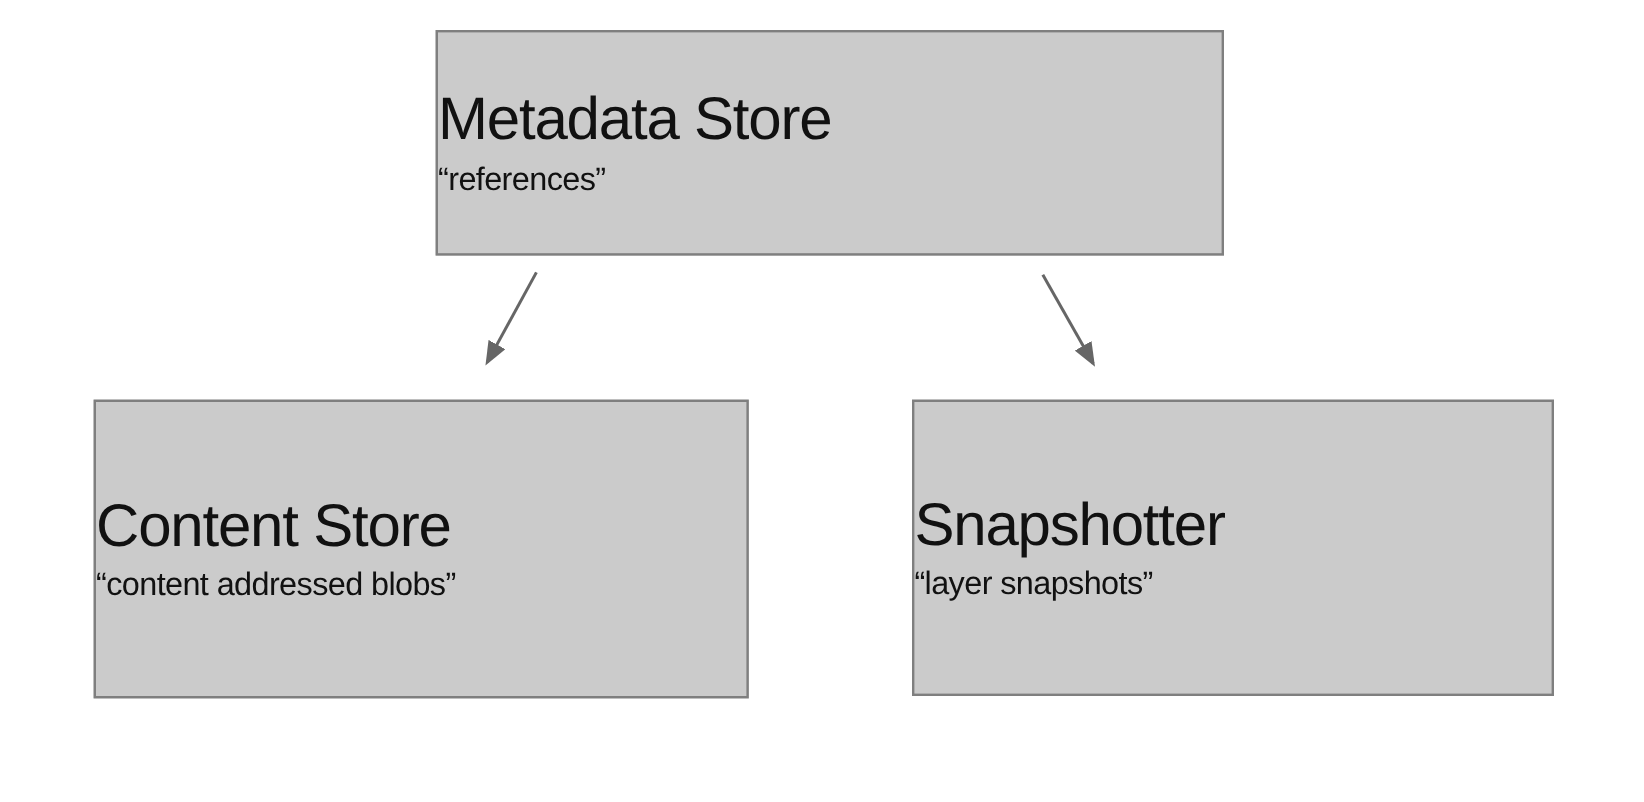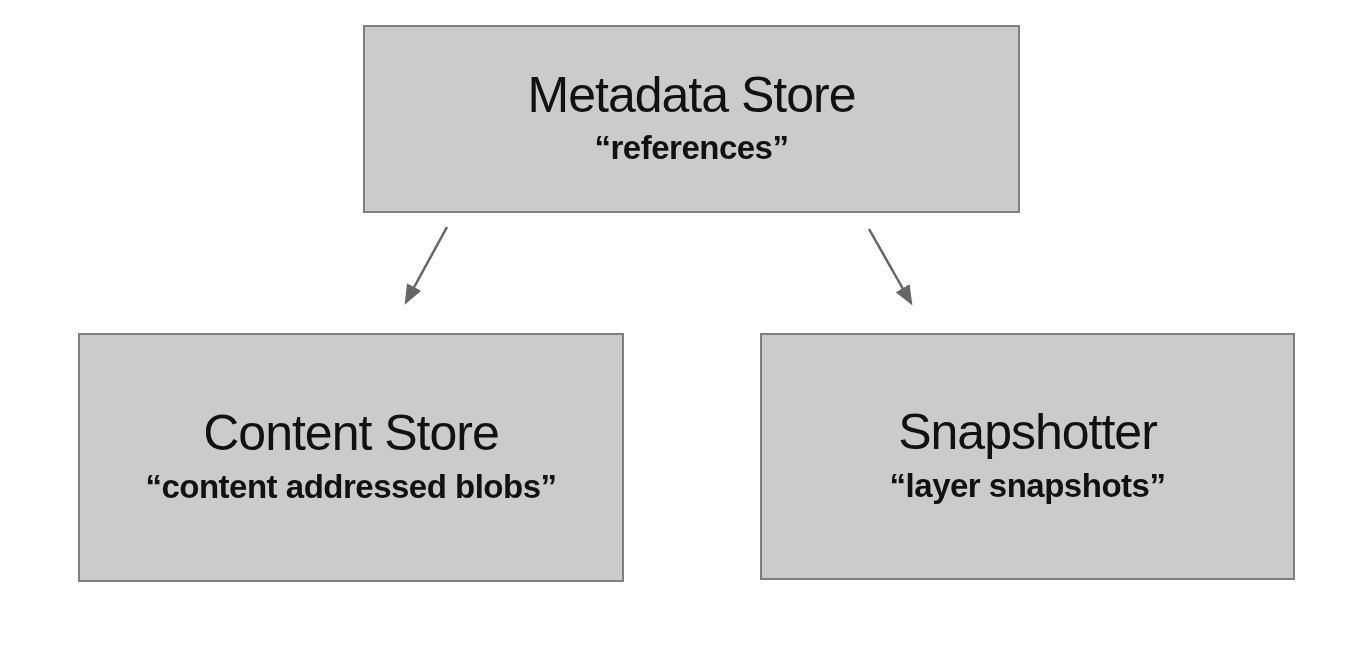--- a/index.html
+++ b/index.html
@@ -30,21 +30,21 @@
   .edges .arrowhead {
     fill: var(--arrow, #666666);
   }
   .node {
     position: absolute;
     box-sizing: border-box;
     background: var(--node-fill, #cbcbcb);
     border: 2px solid var(--node-border, #7f7f7f);
     display: flex;
     flex-direction: column;
-    align-items: center;
+    align-items: flex-start;
     justify-content: center;
     text-align: center;
   }
   .node-metadata {
     left: 363px;
     top: 25px;
     width: 657px;
     height: 188px;
   }
   .node-content {
@@ -61,24 +61,24 @@
   }
   .node .title {
     color: var(--text, #111111);
     font-size: 50px;
     line-height: 1.15;
     letter-spacing: -1px;
     font-weight: 400;
   }
   .node .subtitle {
     color: var(--text, #111111);
-    font-size: 33px;
+    font-size: 27px;
     line-height: 1.35;
     letter-spacing: -0.5px;
-    font-weight: 700;
+    font-weight: 400;
     margin-top: 2px;
   }
 </style>
 </head>
 <body>
 
 <div class="canvas">
 
   <svg class="edges" width="1370" height="668" viewBox="0 0 1370 668" aria-hidden="true">
     <defs>

